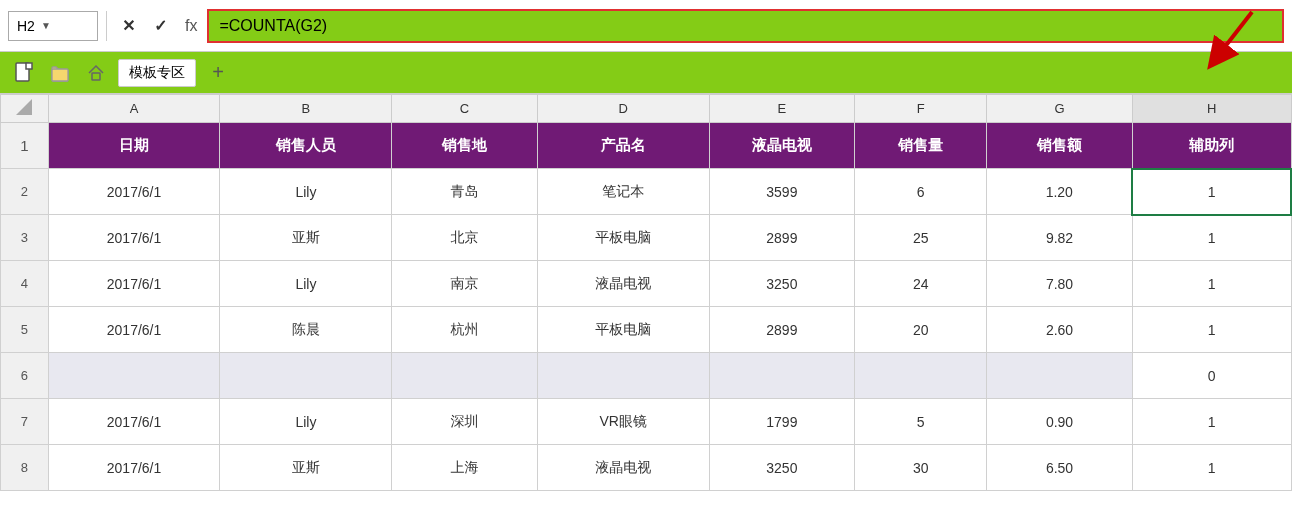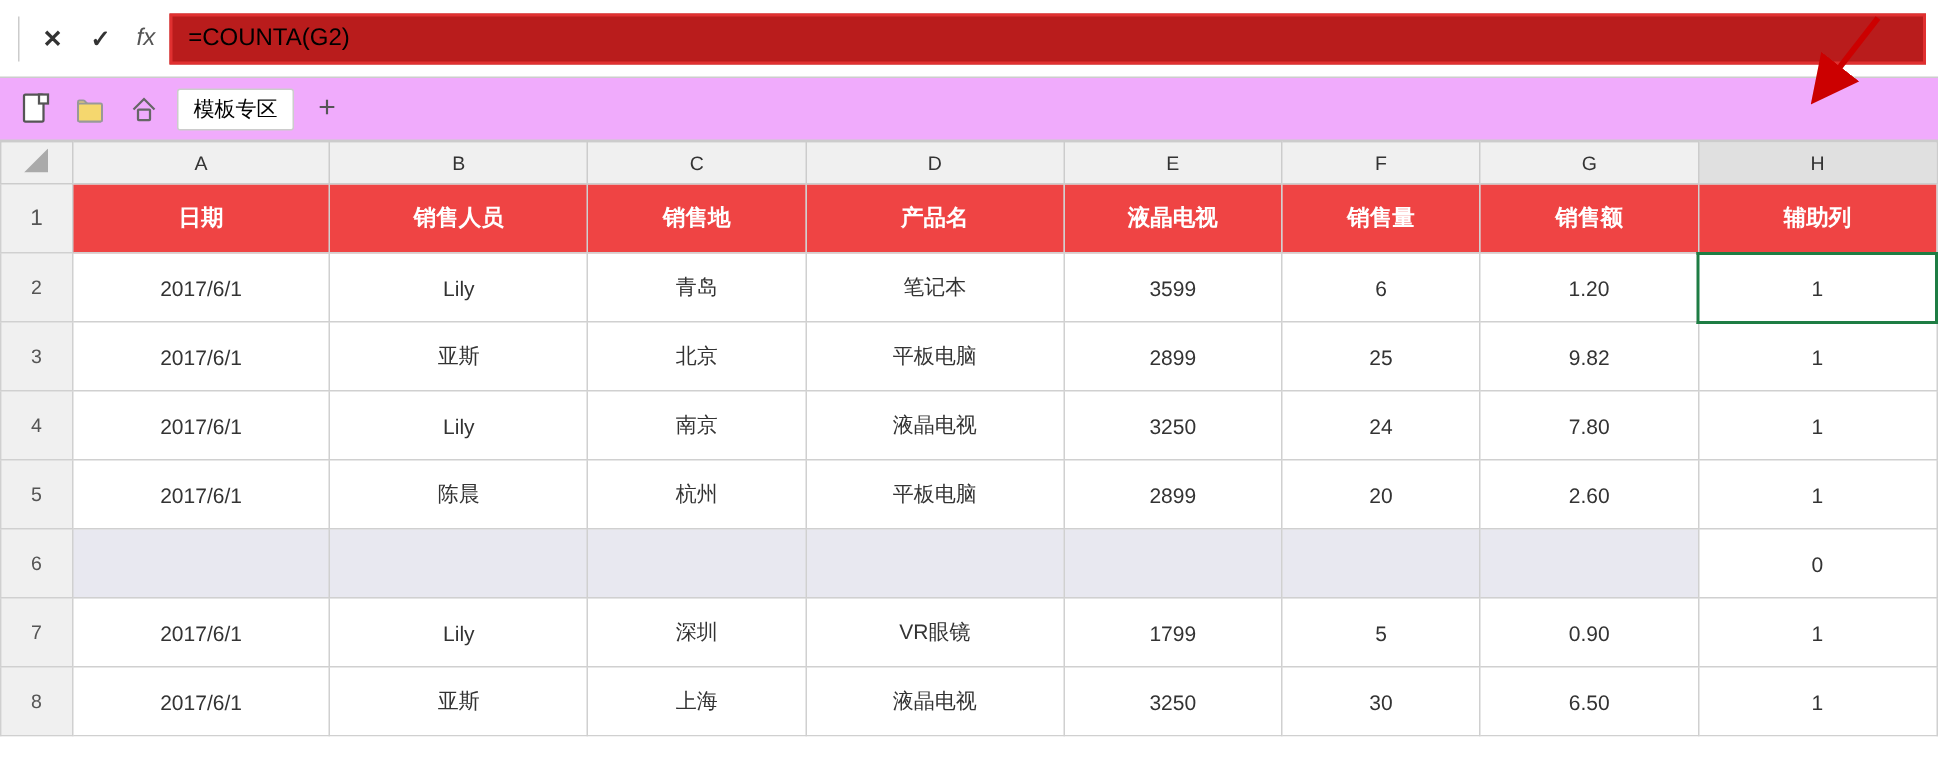--- a/index.html
+++ b/index.html
@@ -53,42 +53,41 @@
       justify-content: center;
       cursor: pointer;
       font-size: 16px;
       color: #555;
     }
     .formula-btn.x-btn { color: #333; font-weight: bold; }
     .formula-btn.check-btn { color: #333; font-weight: bold; }
     .fx-label {
       font-size: 16px;
       color: #555;
-      font-style: italic;
       margin: 0 6px;
     }
     .formula-input-box {
       flex: 1;
       height: 34px;
       border: 2px solid #e03030;
       display: flex;
       align-items: center;
       padding: 0 10px;
       font-size: 16px;
-      background: #b91c1c;
+      background: #84cc16;
       position: relative;
     }
 
     
     .toolbar {
       display: flex;
       align-items: center;
       height: 42px;
       border-bottom: 1px solid #ccc;
-      background: #f0abfc;
+      background: #84cc16;
       padding: 0 10px;
       gap: 8px;
     }
     .toolbar-icon {
       width: 28px;
       height: 28px;
       display: flex;
       align-items: center;
       justify-content: center;
       cursor: pointer;
@@ -161,21 +160,21 @@
     }
     td.row-num {
       background: #f0f0f0;
       color: #555;
       font-size: 13px;
       text-align: center;
     }
 
     
     tr.data-header td {
-      background: #ef4444;
+      background: #701a75;
       color: #fff;
       font-weight: bold;
       font-size: 15px;
       text-align: center;
     }
     tr.data-header td.row-num {
       background: #f0f0f0;
       color: #555;
       font-weight: normal;
     }
@@ -196,20 +195,24 @@
 
     
     .col-h-header {
       background: #e0e0e0 !important;
     }
   </style>
 </head>
 <body>
 
 <div class="formula-bar">
+  <div class="cell-ref-box">
+    <span class="cell-ref-text">H2</span>
+    <span class="cell-ref-arrow">▼</span>
+  </div>
   <div class="formula-divider"></div>
   <div class="formula-btn x-btn">✕</div>
   <div class="formula-btn check-btn">✓</div>
   <span class="fx-label">fx</span>
   <div class="formula-input-box">
     <span>=COUNTA(G2)</span>
   </div>
 
   <svg style="position:absolute; right: 30px; top: 2px; width:110px; height:70px; pointer-events:none; z-index:20;" viewBox="0 0 110 70">
     <defs>

